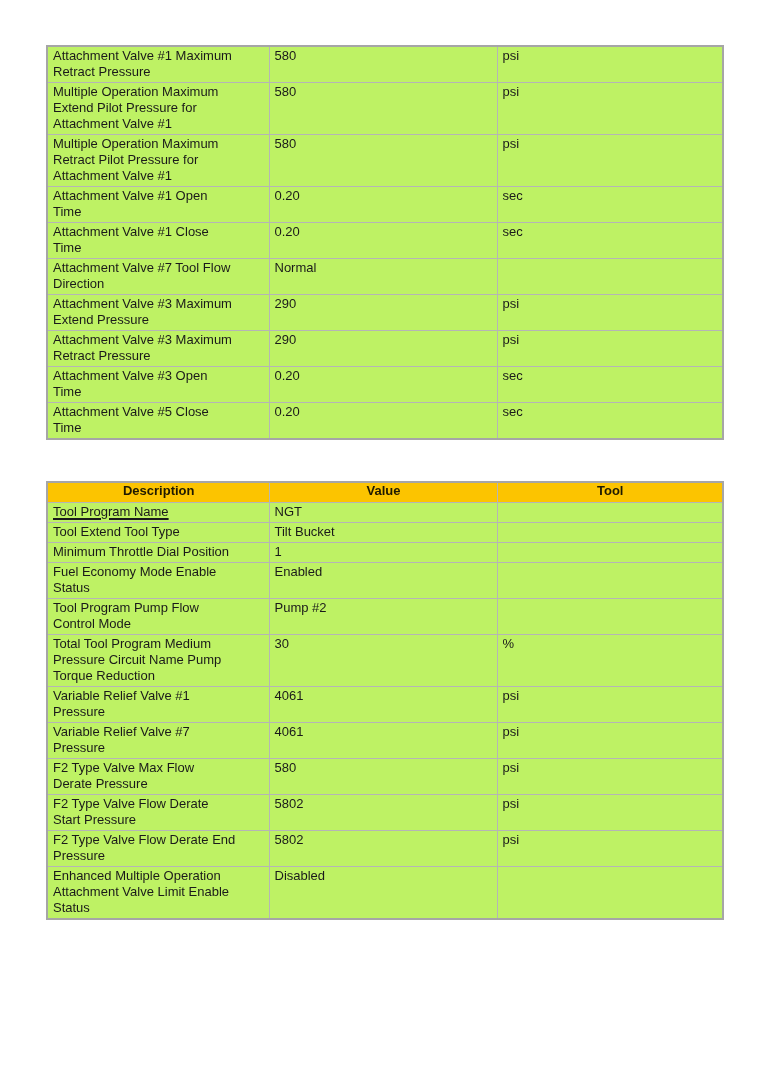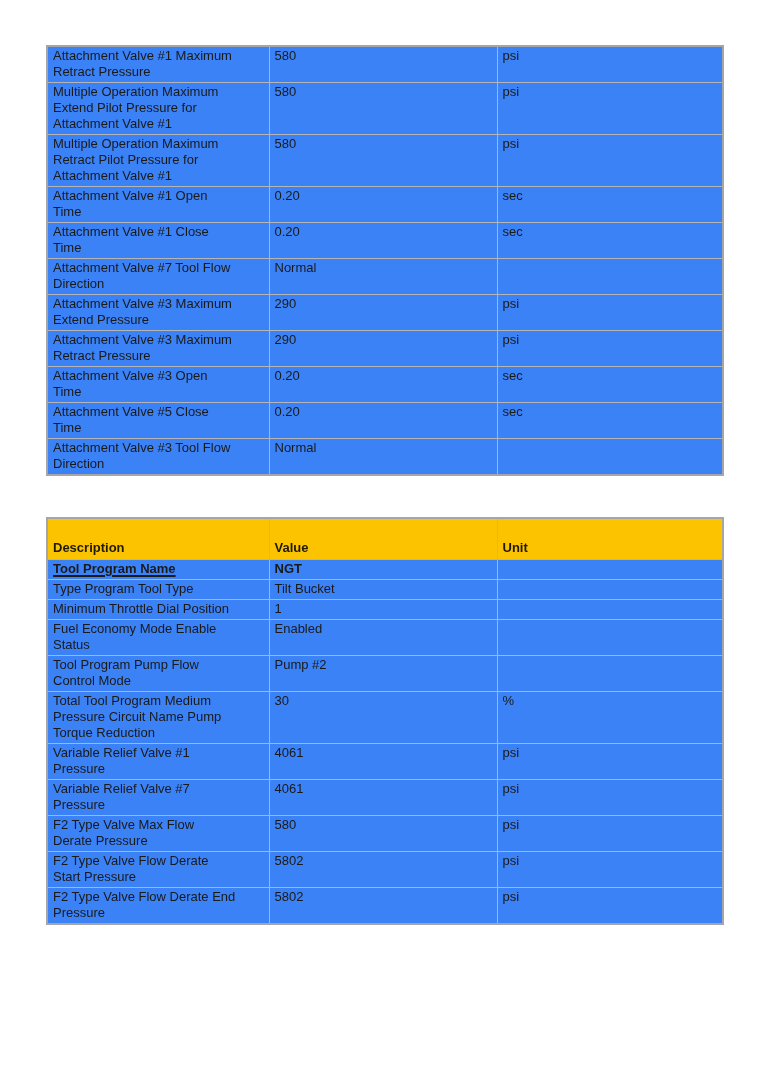--- a/index.html
+++ b/index.html
@@ -19,42 +19,42 @@
     width: 768px;
     height: 1087px;
     background: #ffffff;
   }
   table.param-table {
     border-collapse: collapse;
     table-layout: fixed;
     width: 676px;
     margin-left: 46px;
     border: 2px solid #a6a6a6;
-    background: #3b82f6;
+    background: #bef264;
   }
   table.t1 { margin-top: 45px; }
   table.t2 { margin-top: 41px; }
   table.param-table td, table.param-table th {
     border: 1px solid #b5b5b5;
     font-size: 13px;
     line-height: 16px;
     vertical-align: top;
     padding: 1px 4px 2px 5px;
     white-space: pre-line;
     overflow: hidden;
   }
   table.param-table th {
-    text-align: left;
+    text-align: center;
     font-weight: bold;
     color: #1f1a00;
-    padding-top: 21px;
+    padding-top: 0;
     padding-bottom: 3px;
     white-space: nowrap;
   }
-  tr.emph td { font-weight: bold; }
+  tr.emph td { font-weight: normal; }
   td.underlined {
     text-decoration: underline;
     text-decoration-thickness: 1.5px;
     text-underline-offset: 2px;
   }
   col.c-desc  { width: 222px; }
   col.c-value { width: 228px; }
   col.c-unit  { width: 226px; }
 </style>
 </head>
@@ -123,51 +123,45 @@
           <td>Attachment Valve #3 Open
 Time</td>
           <td>0.20</td>
           <td>sec</td>
         </tr>
         <tr>
           <td>Attachment Valve #5 Close
 Time</td>
           <td>0.20</td>
           <td>sec</td>
-        </tr>
-        <tr>
-          <td>Attachment Valve #3 Tool Flow
-Direction</td>
-          <td>Normal</td>
-          <td></td>
         </tr>
       </tbody>
   </table>
 
   <table class="param-table t2">
     <colgroup>
       <col class="c-desc">
         <col class="c-value">
         <col class="c-unit">
     </colgroup>
     <thead>
       <tr>
         <th style="background: rgb(252, 196, 0);">Description</th>
         <th style="background: rgb(252, 196, 0);">Value</th>
-        <th style="background: rgb(252, 196, 0);">Unit</th>
+        <th style="background: rgb(252, 196, 0);">Tool</th>
       </tr>
     </thead>
     <tbody>
         <tr class="emph">
           <td class="underlined">Tool Program Name</td>
           <td>NGT</td>
           <td></td>
         </tr>
         <tr>
-          <td>Type Program Tool Type</td>
+          <td>Tool Extend Tool Type</td>
           <td>Tilt Bucket</td>
           <td></td>
         </tr>
         <tr>
           <td>Minimum Throttle Dial Position</td>
           <td>1</td>
           <td></td>
         </tr>
         <tr>
           <td>Fuel Economy Mode Enable
@@ -211,16 +205,23 @@
 Start Pressure</td>
           <td>5802</td>
           <td>psi</td>
         </tr>
         <tr>
           <td>F2 Type Valve Flow Derate End
 Pressure</td>
           <td>5802</td>
           <td>psi</td>
         </tr>
+        <tr>
+          <td>Enhanced Multiple Operation
+Attachment Valve Limit Enable
+Status</td>
+          <td>Disabled</td>
+          <td></td>
+        </tr>
       </tbody>
   </table>
 
 </div>
 
 </body></html>

